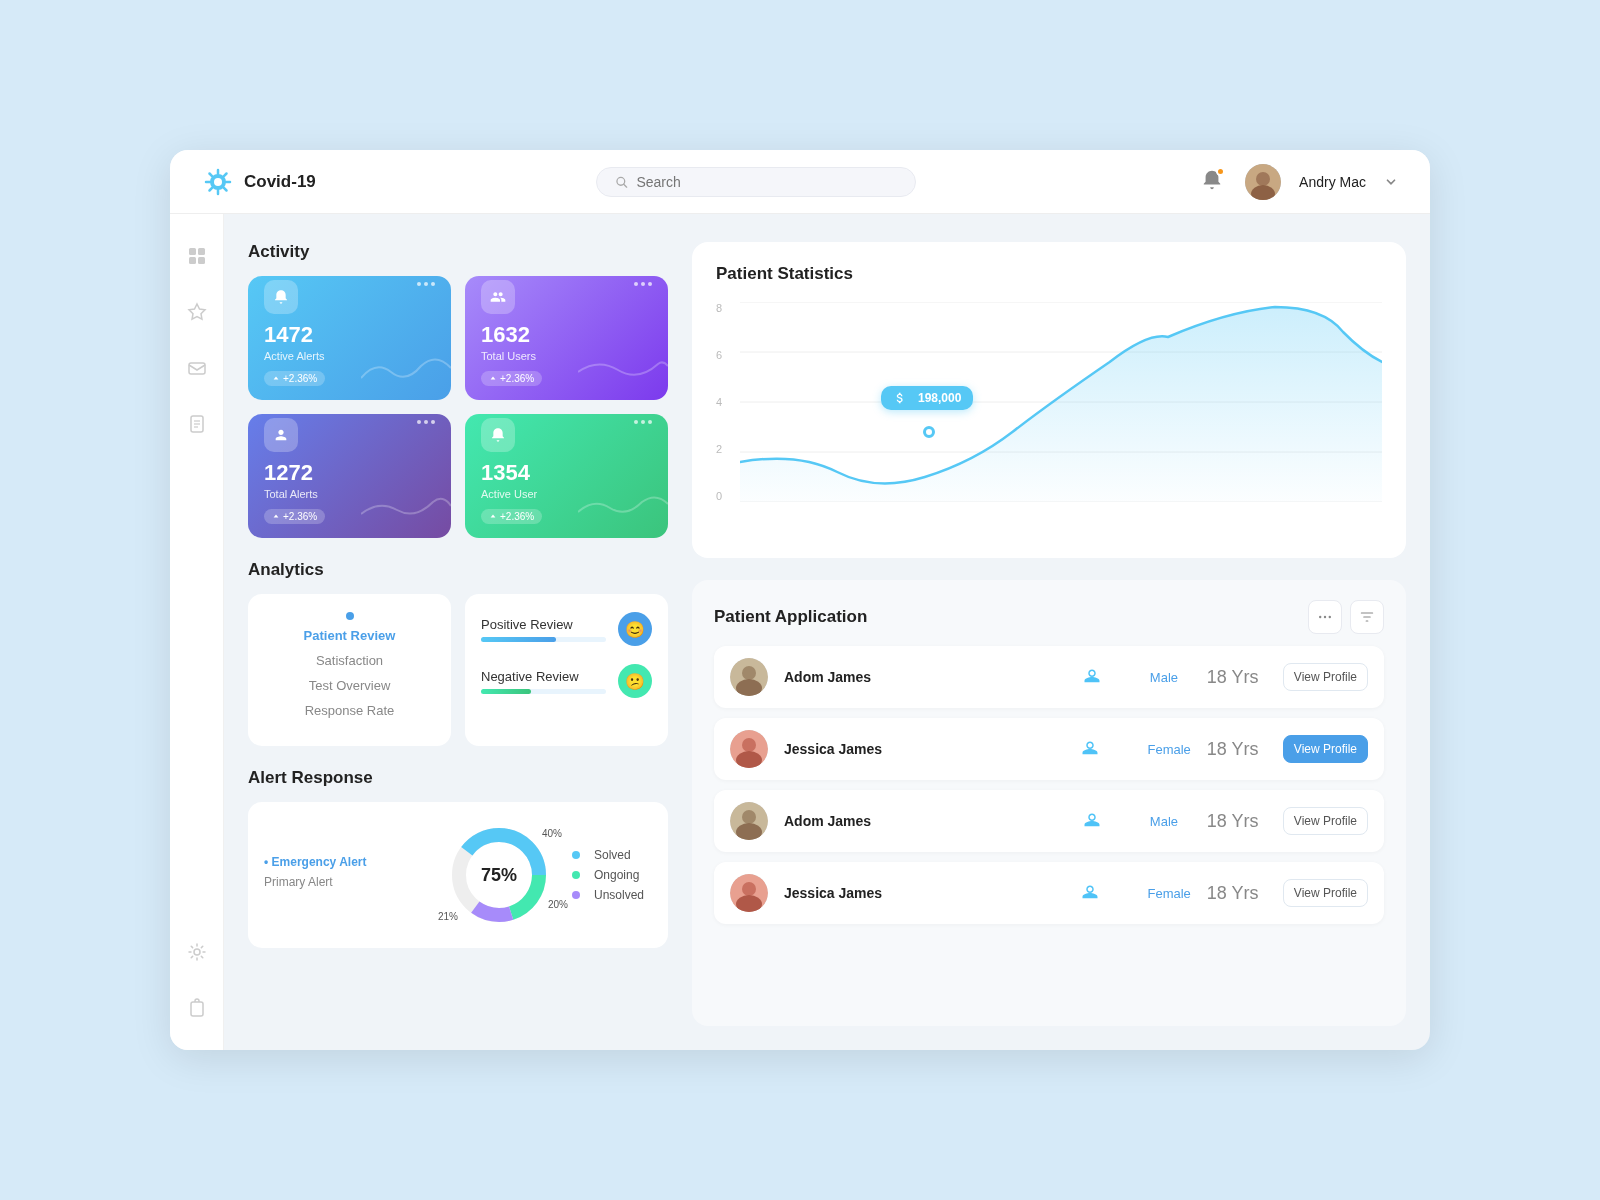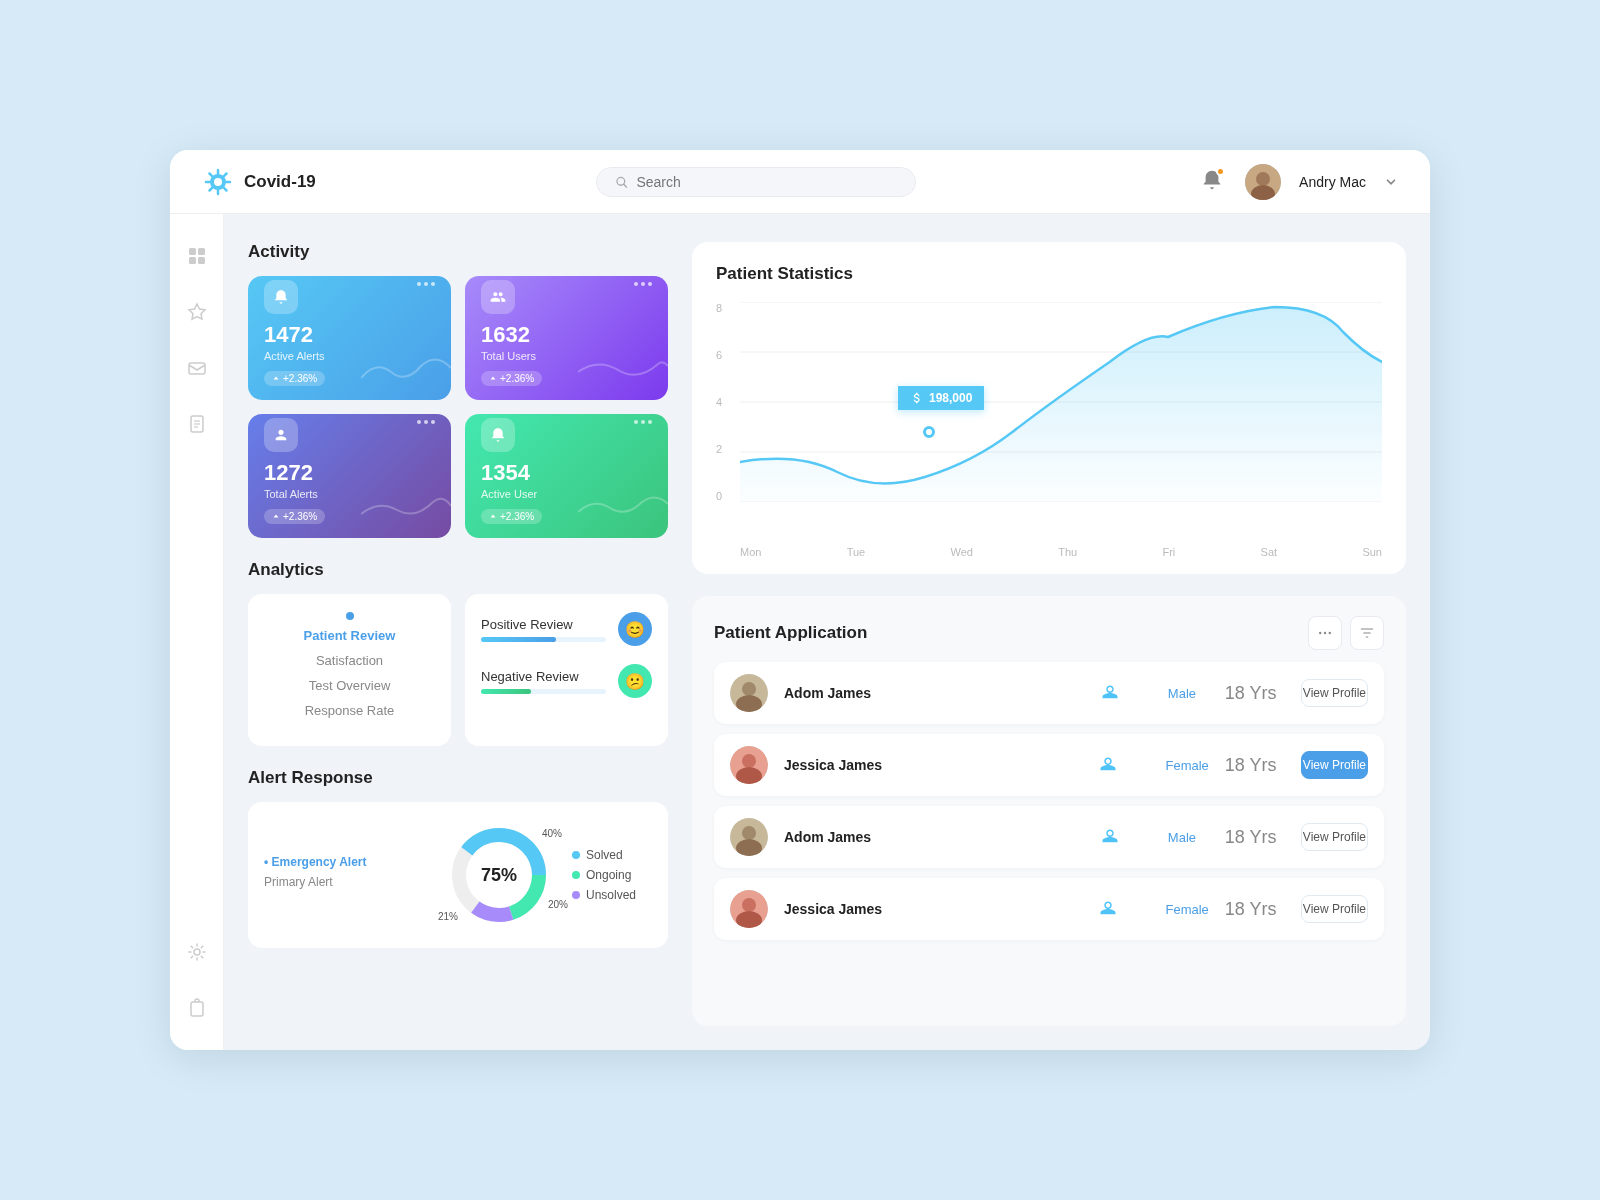--- a/index.html
+++ b/index.html
@@ -331,21 +331,21 @@
     }
     .alert-legend-right {
       display: flex;
       flex-direction: column;
       gap: 6px;
       min-width: 80px;
     }
     .legend-item {
       display: flex;
       align-items: center;
-      gap: 6px;
+      gap: 14px;
       font-size: 12px;
       color: #555;
     }
     .legend-dot {
       width: 8px;
       height: 8px;
       border-radius: 50%;
       flex-shrink: 0;
     }
     
@@ -368,30 +368,30 @@
       margin-bottom: 18px;
     }
     .chart-area {
       position: relative;
       width: 100%;
       height: 240px;
     }
     .chart-tooltip {
       position: absolute;
       background: #56c8f5;
-      border-radius: 0;
+      border-radius: 10px;
       padding: 5px 12px;
       font-size: 12px;
       color: #fff;
       font-weight: 600;
       display: flex;
       align-items: center;
-      gap: 5px;
+      gap: 11px;
       top: 84px;
-      left: 182px;
+      left: 165px;
       white-space: nowrap;
       box-shadow: 0 2px 8px rgba(86,200,245,0.4);
     }
     .chart-dot {
       position: absolute;
       width: 12px;
       height: 12px;
       background: #fff;
       border: 3px solid #56c8f5;
       border-radius: 50%;
@@ -493,21 +493,21 @@
       font-size: 18px;
       color: #888;
       min-width: 60px;
     }
     .view-profile-btn {
       border: 1.5px solid #e0e8f0;
       background: #fff;
       border-radius: 8px;
       font-size: 12px;
       color: #555;
-      padding: 6px 1px;
+      padding: 6px 10px;
       cursor: pointer;
       font-weight: 500;
       text-align: right;
     }
     .view-profile-btn.primary {
       background: #4a9fe8;
       color: #fff;
       border-color: #4a9fe8;
     }
   </style>
@@ -853,29 +853,20 @@
 
             <div class="chart-tooltip">
               <svg width="14" height="14" viewBox="0 0 24 24" fill="white">
                 <path d="M11.8 10.9c-2.27-.59-3-1.2-3-2.15 0-1.09 1.01-1.85 2.7-1.85 1.78 0 2.44.85 2.5 2.1h2.21c-.07-1.72-1.12-3.3-3.21-3.81V3h-3v2.16c-1.94.42-3.5 1.68-3.5 3.61 0 2.31 1.91 3.46 4.7 4.13 2.5.6 3 1.48 3 2.41 0 .69-.49 1.79-2.7 1.79-2.06 0-2.87-.92-2.98-2.1h-2.2c.12 2.19 1.76 3.42 3.68 3.83V21h3v-2.15c1.95-.37 3.5-1.5 3.5-3.55 0-2.84-2.43-3.81-4.7-4.4z"></path>
               </svg>
               <span>198,000</span>
             </div>
 
             <div class="chart-dot"></div>
           </div>
-          <div class="chart-x-labels">
-            <span>Mon</span>
-            <span>Tue</span>
-            <span>Wed</span>
-            <span>Thu</span>
-            <span>Fri</span>
-            <span>Sat</span>
-            <span>Sun</span>
-          </div>
         </div>
 
         <div class="patient-section">
           <div class="patient-header">
             <div class="patient-title">Patient Application</div>
             <div class="patient-actions">
               <button class="patient-action-btn">
                 <svg width="16" height="16" viewBox="0 0 20 20" fill="none">
                   <circle cx="4" cy="10" r="1.5" fill="#888"></circle>
                   <circle cx="10" cy="10" r="1.5" fill="#888"></circle>

